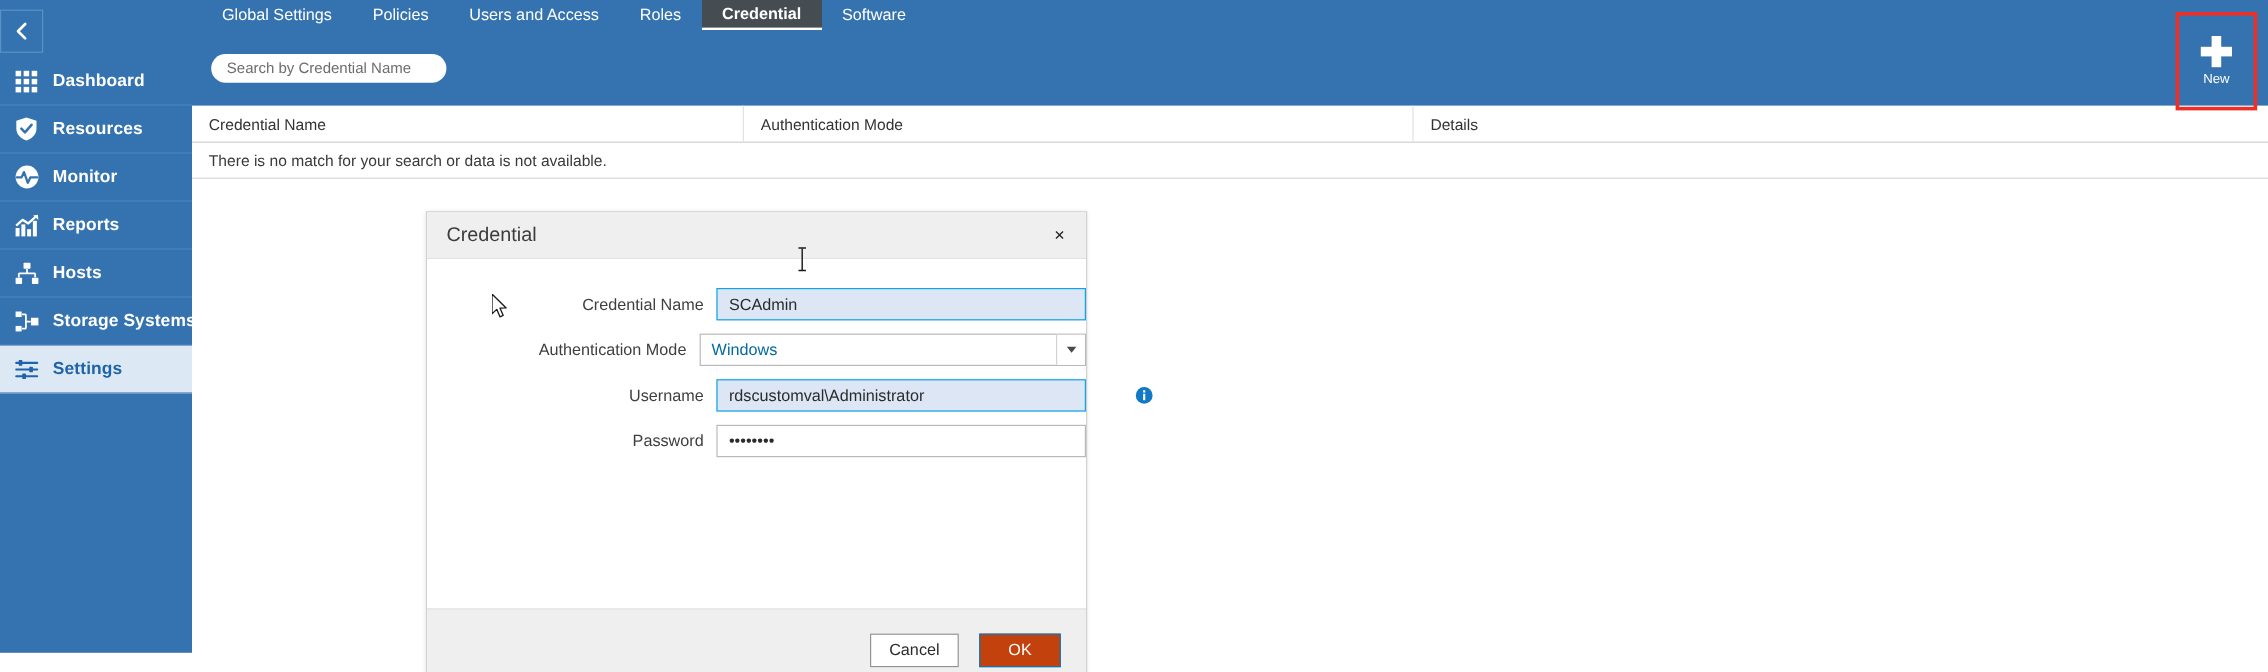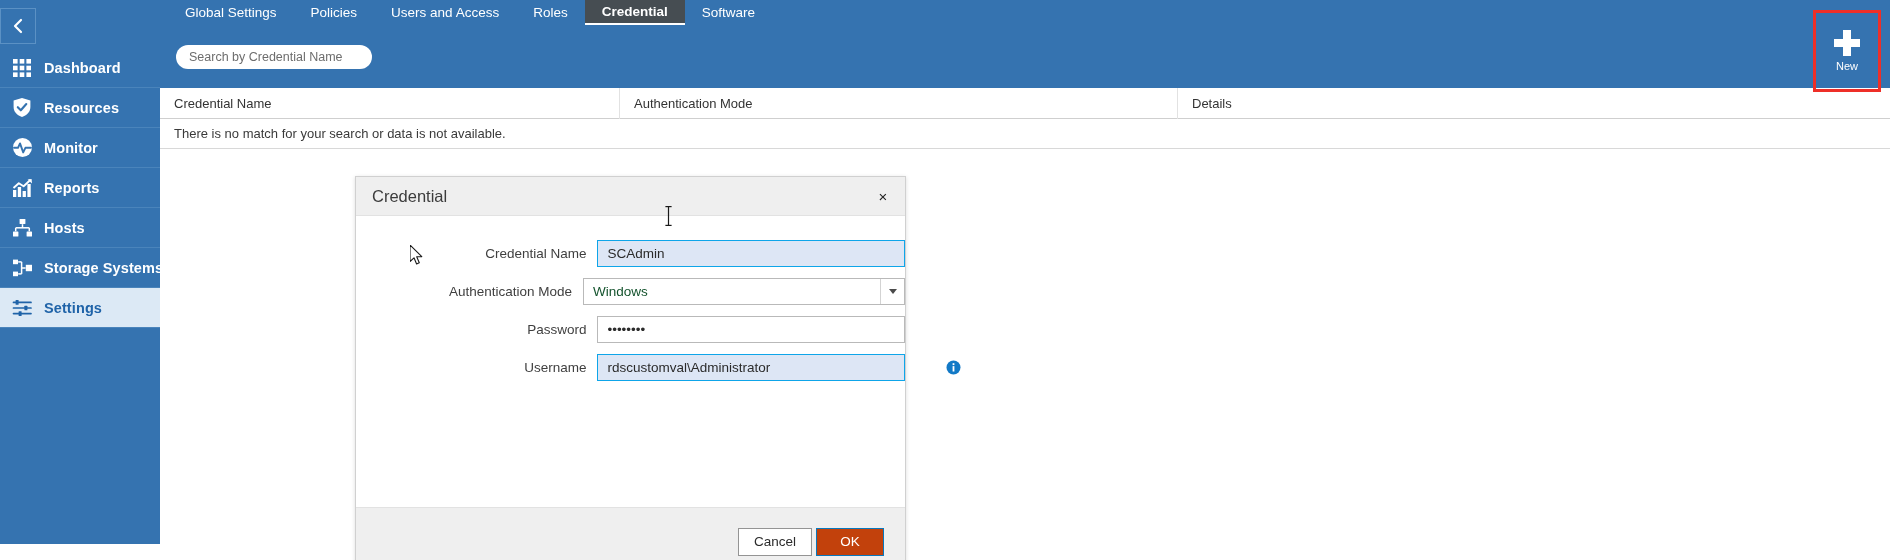--- a/index.html
+++ b/index.html
@@ -225,21 +225,21 @@
   .select-wrap {
     position: relative;
     width: 322px; height: 27px;
   }
   .form-select {
     width: 322px; height: 27px;
     border: 1px solid #b9b9b9;
     background: #ffffff;
     padding: 0 9px;
     font-size: 13.5px;
-    color: #14532d;
+    color: #0369a1;
     display: flex; align-items: center;
     cursor: pointer;
   }
   .select-arrow {
     position: absolute; right: 1px; top: 1px;
     width: 24px; height: 25px;
     border-left: 1px solid #d3d3d3;
     display: flex; align-items: center; justify-content: center;
     background: #ffffff;
     cursor: pointer;
@@ -270,21 +270,21 @@
     padding: 0 15px;
     font-size: 13.5px;
     cursor: pointer;
     display: inline-flex; align-items: center; justify-content: center;
     font-family: "Liberation Sans", sans-serif;
   }
   .btn-cancel {
     background: #ffffff;
     border: 1px solid #949494;
     color: #2b2b2b;
-    margin-right: 4px;
+    margin-right: 17px;
   }
   .btn-ok {
     background: #c2410c;
     border: 1px solid #0878bd;
     color: #ffffff;
     min-width: 68px;
   }
 
   
   .cursor-arrow { position: absolute; left: 410px; top: 245px; }
@@ -475,34 +475,34 @@
           <div class="form-select">
             <span>Windows</span>
           </div>
           <div class="select-arrow">
             <span class="caret"></span>
           </div>
         </div>
       </div>
 
       <div class="form-row">
-        <div class="form-label">Password</div>
-        <input class="form-input" type="text" value="••••••••" style="">
-      </div>
-
-      <div class="form-row">
         <div class="form-label">Username</div>
         <input class="form-input autofill" type="text" value="rdscustomval\Administrator" style="">
         <span class="info-ico">
           <svg width="15" height="15" viewBox="0 0 15 15">
             <circle cx="7.5" cy="7.5" r="7" fill="#1279c6"></circle>
             <rect x="6.6" y="6.1" width="1.8" height="5.4" fill="#ffffff"></rect>
             <rect x="6.6" y="3.2" width="1.8" height="1.9" fill="#ffffff"></rect>
           </svg>
         </span>
+      </div>
+
+      <div class="form-row">
+        <div class="form-label">Password</div>
+        <input class="form-input" type="text" value="••••••••" style="">
       </div>
 
     </div>
 
     <div class="modal-footer">
       <div class="btn btn-cancel">Cancel</div>
       <div class="btn btn-ok">OK</div>
     </div>
 
   </div>

